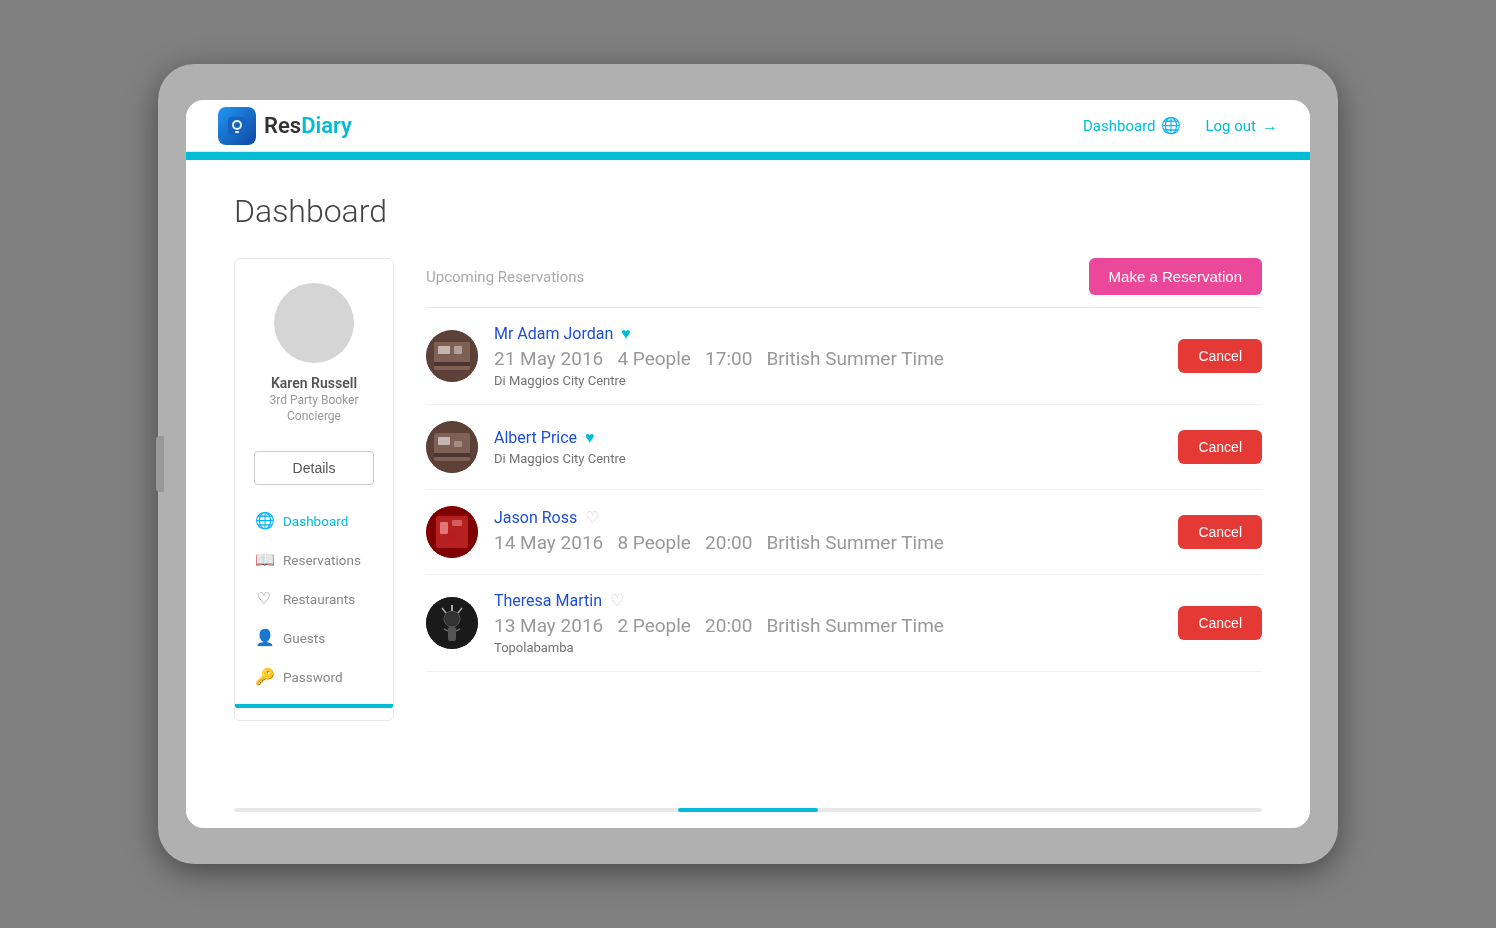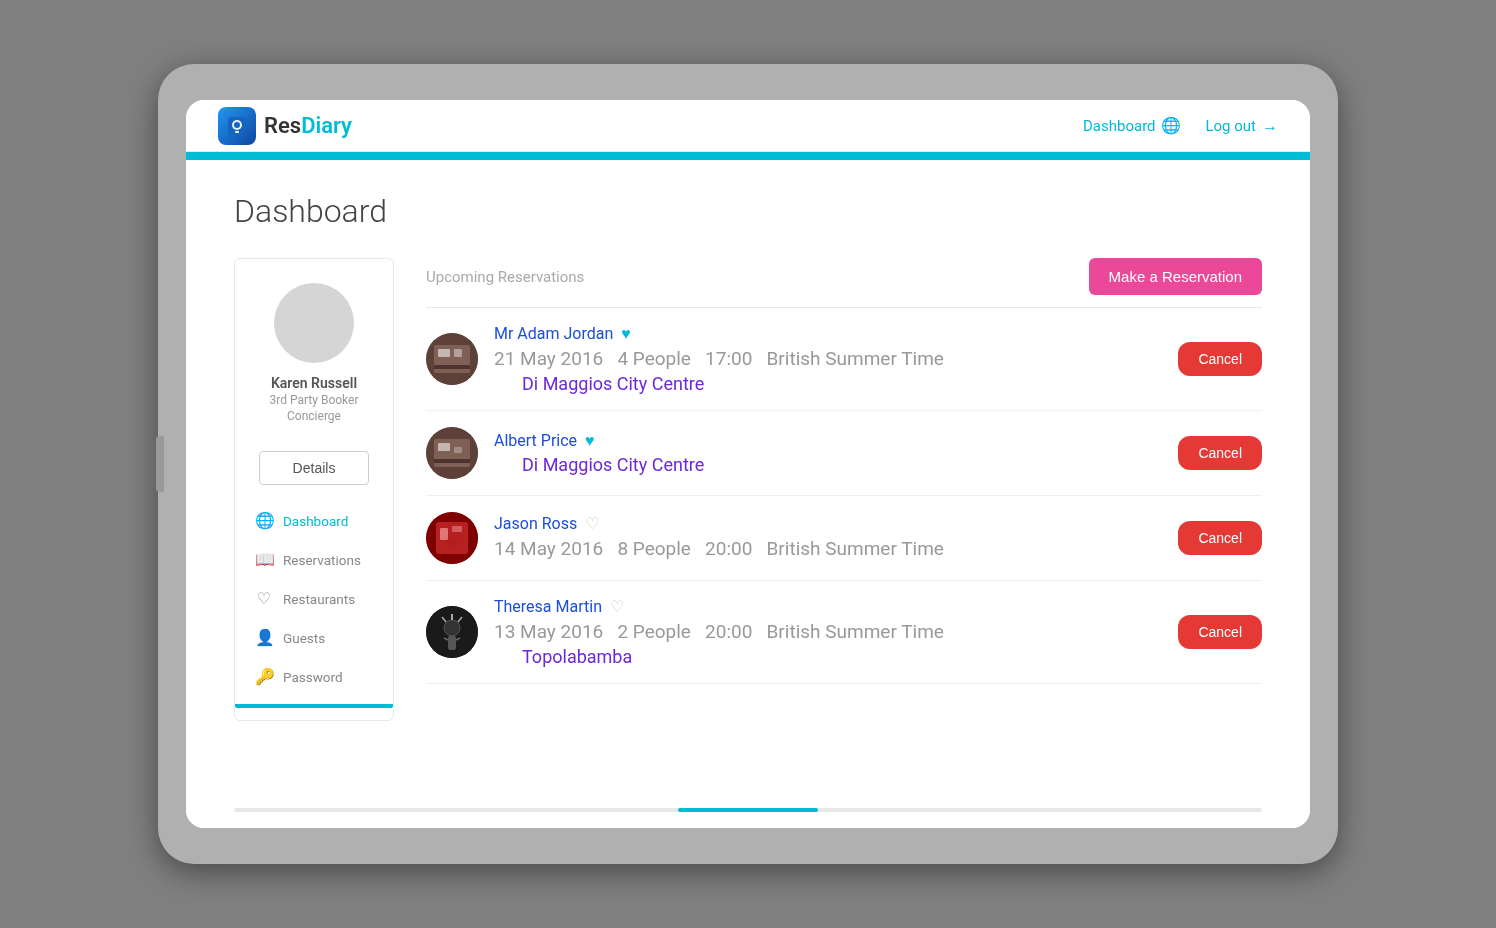--- a/index.html
+++ b/index.html
@@ -148,21 +148,21 @@
     }
     .details-btn {
       border: 1px solid #ccc;
       background: #fff;
       color: #555;
       border-radius: 4px;
       padding: 8px 28px;
       font-size: 14px;
       cursor: pointer;
       margin: 12px 0 16px;
-      width: 110px;
+      width: 120px;
     }
     .nav-menu {
       width: 100%;
     }
     .nav-item {
       display: flex;
       align-items: center;
       gap: 10px;
       padding: 10px 20px;
       font-size: 13.5px;
@@ -255,29 +255,28 @@
       font-size: 16px;
     }
     .heart-filled { color: #00bcd4; }
     .heart-empty { color: #ccc; }
     .res-details {
       font-size: 19px;
       color: #999;
       margin-bottom: 3px;
     }
     .res-restaurant {
-      font-size: 18px;
-      color: #6d28d9;
-      margin-left: 28px;
+      font-size: 13px;
+      color: #737373;
     }
     .cancel-btn {
       background: #e53935;
       color: #fff;
       border: none;
-      border-radius: 12px;
+      border-radius: 6px;
       padding: 9px 20px;
       font-size: 14px;
       font-weight: 500;
       cursor: pointer;
       flex-shrink: 0;
     }
 
     
     .scroll-area {
       padding: 8px 48px 16px;

